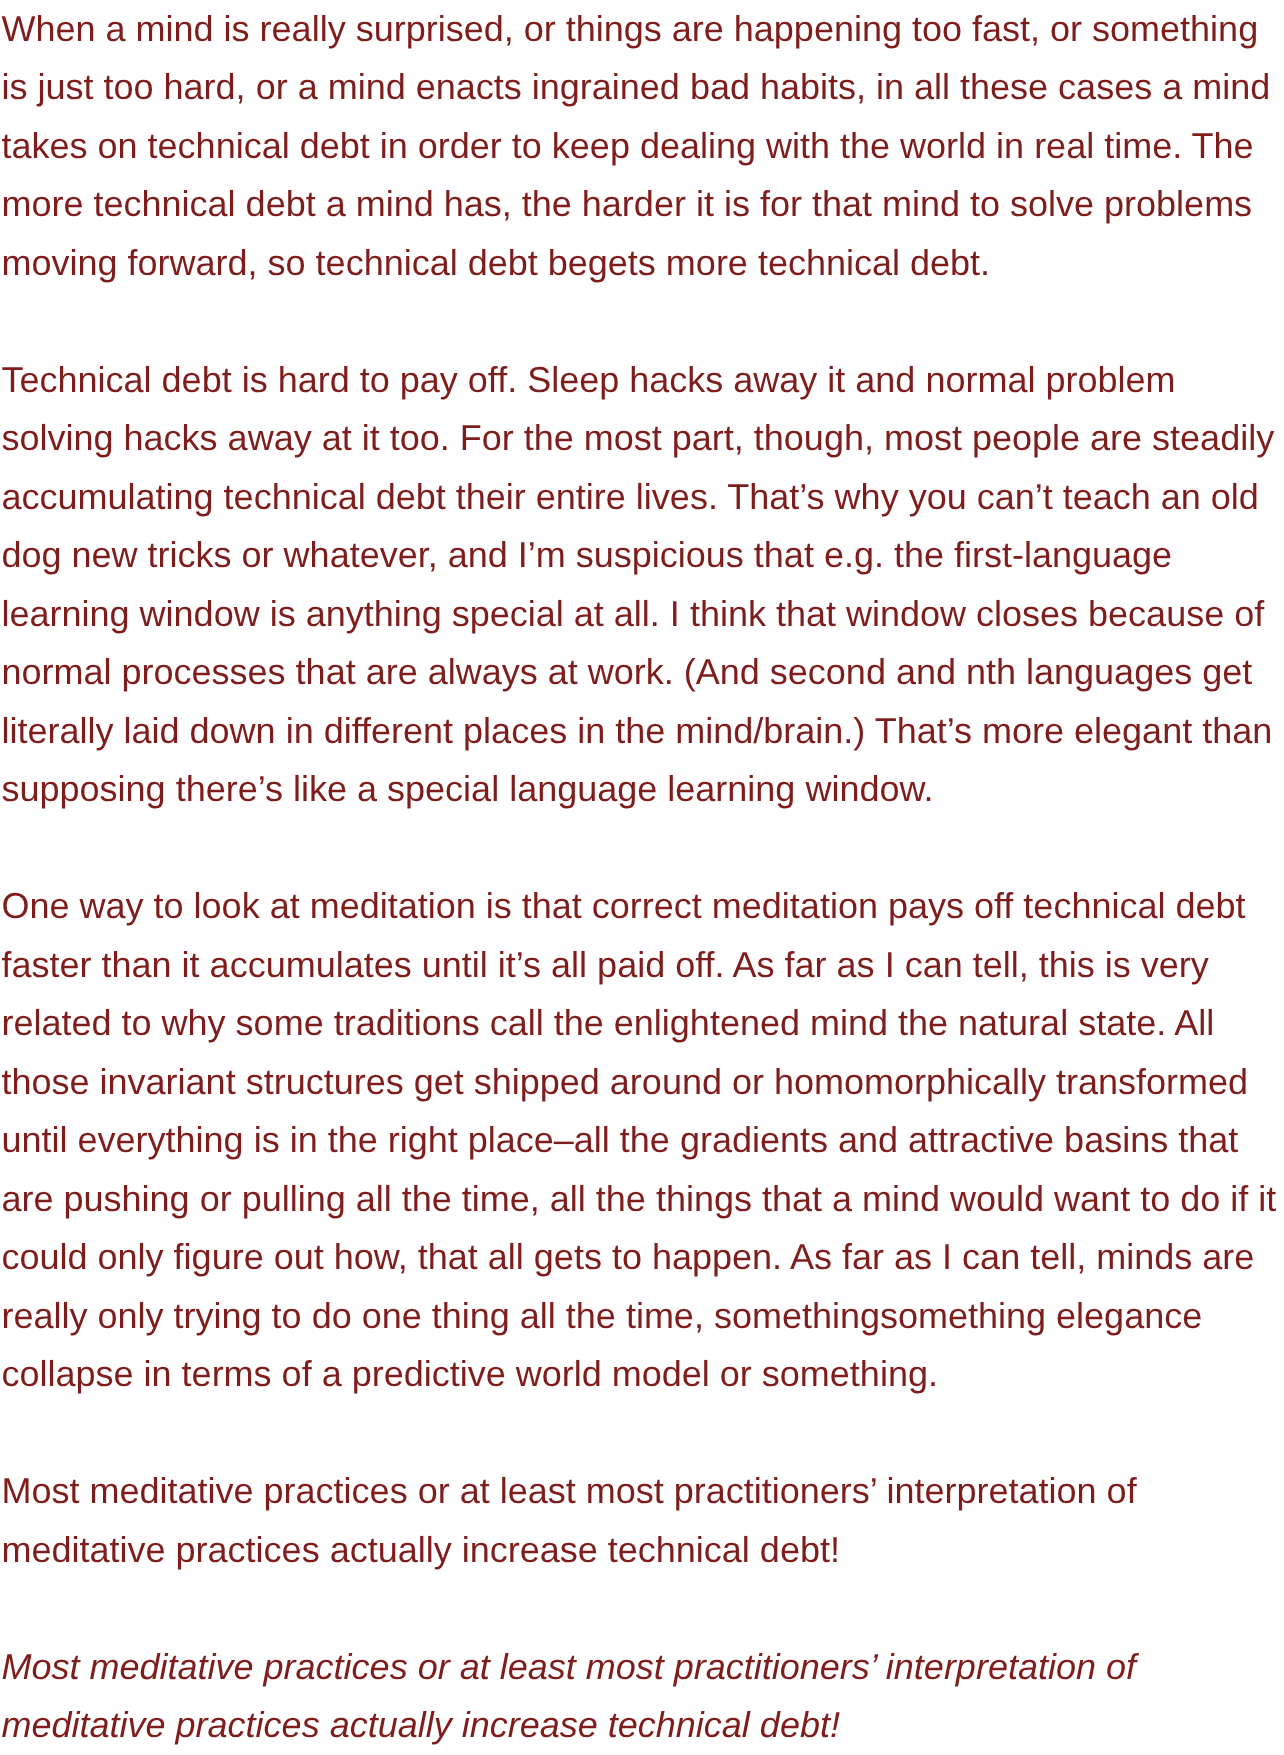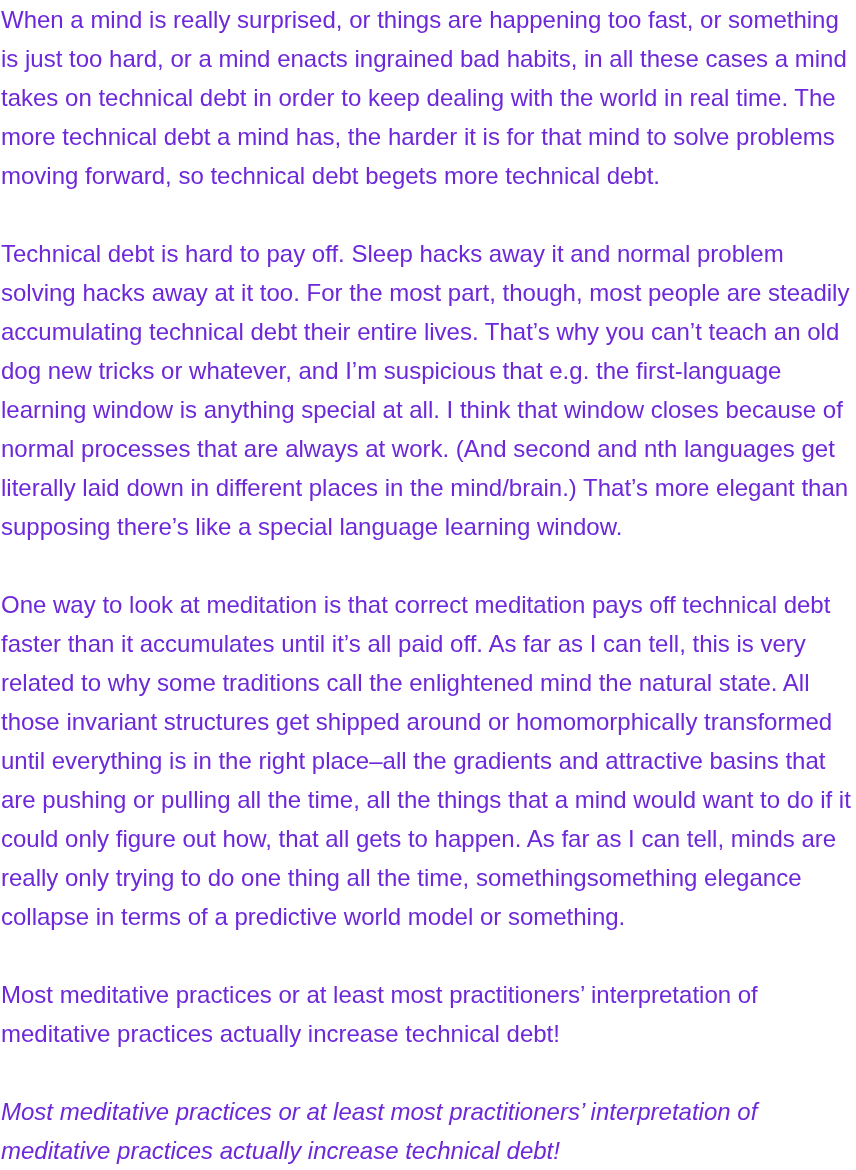--- a/index.html
+++ b/index.html
@@ -14,21 +14,21 @@
     overflow: hidden;
     box-sizing: border-box;
   }
   .article {
     width: 850px;
     padding-left: 1px;
     font-family: "Liberation Sans", "DejaVu Sans", sans-serif;
     font-size: 24px;
     line-height: 39px;
     font-weight: 400;
-    color: #6d28d9;
+    color: #7f1d1d;
     letter-spacing: 0;
   }
   .article p {
     margin: 0 0 39px 0;
   }
   .article p:last-child {
     margin-bottom: 0;
   }
   .article p.emphasis {
     font-style: italic;

